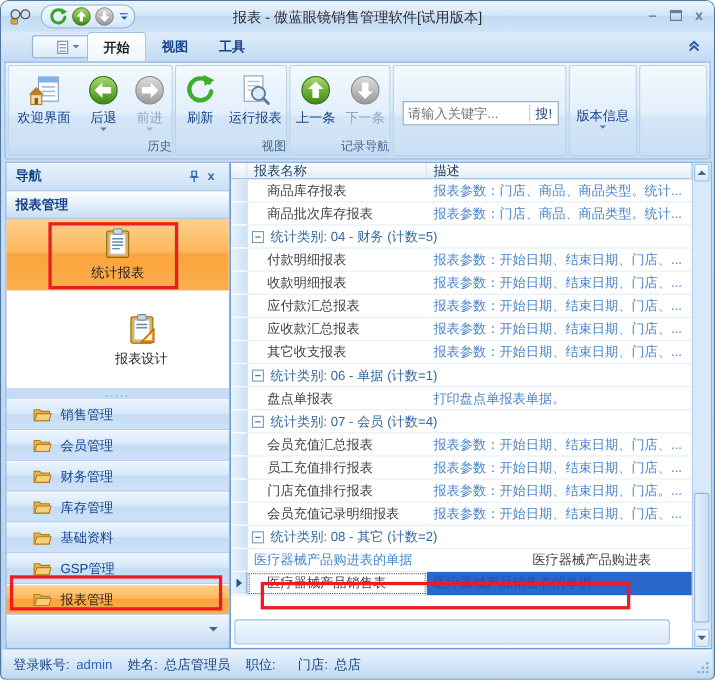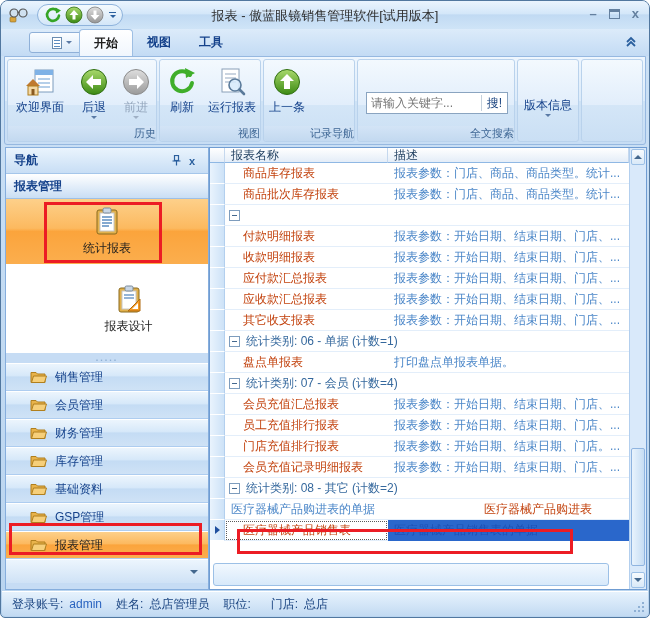--- a/index.html
+++ b/index.html
@@ -105,21 +105,21 @@
   .hcell.gutter-c { width:15px; padding:0; }
   .hcell.name-c { width:163px; }
   .hcell.desc-c { flex:1; }
   .grid-row { display:flex; height:21px; }
   .cell { display:flex; align-items:center; overflow:hidden; white-space:nowrap; }
   .gutter { width:15px; background:linear-gradient(90deg,#e9f3fd,#cde2f7);
     border-bottom:1px solid #fff; border-right:1px solid #b3cfee; justify-content:center; }
   .indicator { display:none; width:0; height:0; border-left:5px solid #1f4f9f;
     border-top:4px solid transparent; border-bottom:4px solid transparent; }
   .selected .indicator { display:block; }
-  .cell.name { width:163px; padding-left:18px; color:#c2410c; border-bottom:1px solid #e3eefa; }
+  .cell.name { width:163px; padding-left:18px; color:#404040; border-bottom:1px solid #e3eefa; }
   .cell.desc { flex:1; padding-left:6px; color:#4a86c8; border-bottom:1px solid #e3eefa; }
   .group-span { display:none; flex:1; align-items:center; gap:6px; padding-left:4px;
     color:#35689d; border-bottom:1px solid #e3eefa; overflow:hidden; white-space:nowrap; }
   .row-group .group-span { display:flex; }
   .collapse-box { width:11px; height:11px; border:1px solid #7d9cbd; background:#fff;
     display:flex; align-items:center; justify-content:center; flex:0 0 11px; }
   .collapse-box .minus { width:5px; height:1px; background:#44688e; }
   .grid-row.selected { background:#2a67cb; }
   .grid-row.selected .cell.name { background:#fff; outline:1px dotted #5a5a5a; outline-offset:-2px; }
   .grid-row.selected .cell.desc { color:#1d50b4; border-bottom-color:#2a67cb; }
@@ -324,32 +324,46 @@
                     <stop offset="0" stop-color="#a9d96c"></stop>
                     <stop offset="1" stop-color="#3c8a14"></stop>
                   </linearGradient>
                 </defs>
               <circle cx="14" cy="14" r="12.5" fill="url(#gpv)" stroke="#2f6e10"></circle>
               <polygon points="14,6 21,13 17,13 17,21 11,21 11,13 7,13" fill="#fff"></polygon>
             </svg>
           </span>
           <span>上一条</span>
         </div>
+        <div class="btn-large disabled" style="width:44px;">
+          <span class="ic">
+            <svg width="28" height="28" viewBox="0 0 28 28">
+              <defs>
+                  <linearGradient id="gnx" x1="0" y1="0" x2="0" y2="1">
+                    <stop offset="0" stop-color="#dedede"></stop>
+                    <stop offset="1" stop-color="#9a9a9a"></stop>
+                  </linearGradient>
+                </defs>
+              <circle cx="14" cy="14" r="12.5" fill="url(#gnx)" stroke="#8a8a8a"></circle>
+              <polygon points="14,22 7,15 11,15 11,7 17,7 17,15 21,15" fill="#fff"></polygon>
+            </svg>
+          </span>
+          <span>下一条</span>
+        </div>
       </div>
       <div class="rgroup-label">记录导航</div>
     </div>
 
     <div class="rgroup" style="left:352px; width:158px;">
       <div class="rgroup-body search-wrap">
         <div class="search-box">
           <input class="search-input" type="text" placeholder="请输入关键字..." style="">
           <span class="search-btn">搜!</span>
         </div>
       </div>
-      <div class="rgroup-label">全文搜索</div>
     </div>
 
     <div class="rgroup" style="left:512px; width:62px;">
       <div class="btn-large version-btn">
         <span>版本信息</span>
         <span class="mini-drop"></span>
       </div>
     </div>
 
     <div class="rgroup" style="left:576px; right:2px;"></div>
@@ -489,20 +503,21 @@
           </div>
 
           <div class="grid-row row-group">
             <div class="cell gutter">
               
             </div>
             <div class="group-span">
               <span class="collapse-box">
                 <span class="minus"></span>
               </span>
+              <span>统计类别: 04 - 财务 (计数=5)</span>
             </div>
 
           </div>
 
           <div class="grid-row row-item">
             <div class="cell gutter">
               
             </div>
 
             <div class="cell name">付款明细报表</div>

